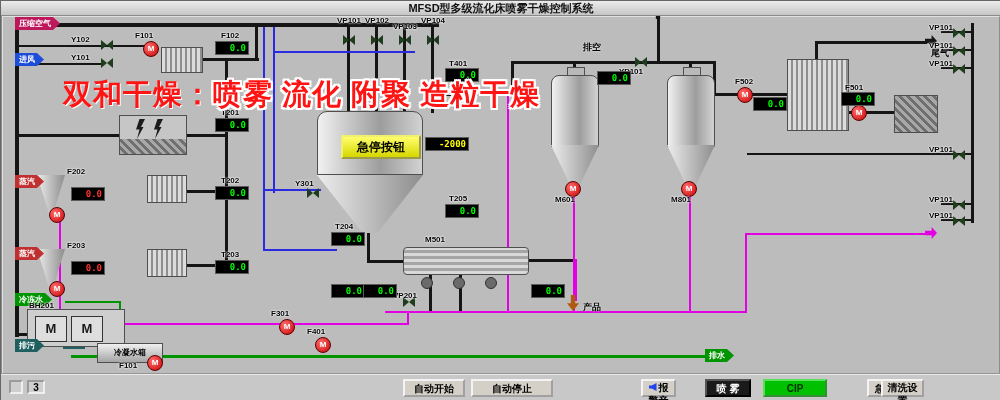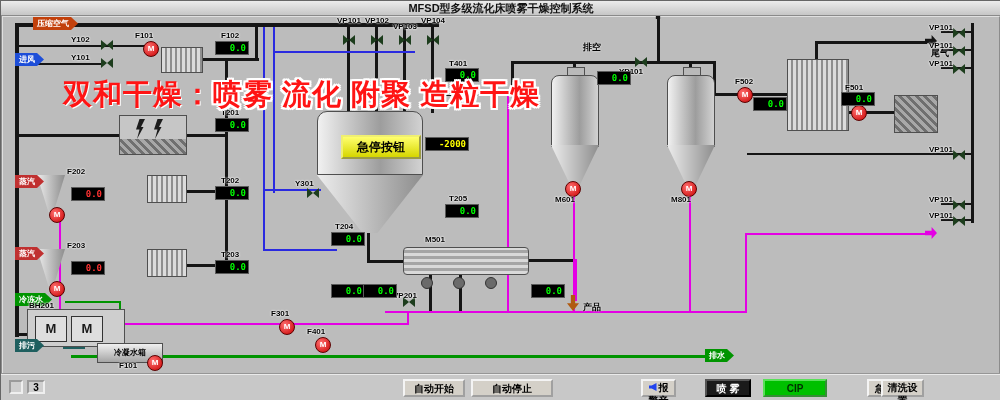--- a/index.html
+++ b/index.html
@@ -183,21 +183,21 @@
   <div class="cone" style="left:550px;top:144px;width:48px;height:42px"></div>
   <div class="cap" style="left:682px;top:66px;width:16px;height:9px"></div>
   <div class="eq vessel" style="left:666px;top:74px;width:48px;height:72px;border-radius:8px 8px 0 0"></div>
   <div class="cone" style="left:666px;top:144px;width:48px;height:42px"></div>
 
   <div class="eq striped" style="left:786px;top:58px;width:62px;height:72px"></div>
   <div class="eq hatch" style="left:893px;top:94px;width:44px;height:38px"></div>
 
   <button class="estop">急停按钮</button>
 
-  <div class="inlet" style="left:32px;top:16px;background:#c2410c">压缩空气</div>
+  <div class="inlet" style="left:14px;top:16px;background:#be185d">压缩空气</div>
   <div class="inlet" style="left:14px;top:52px;background:#1d4ed8">进风</div>
   <div class="inlet" style="left:14px;top:174px;background:#c03030">蒸汽</div>
   <div class="inlet" style="left:14px;top:246px;background:#c03030">蒸汽</div>
   <div class="inlet" style="left:14px;top:292px;background:#009400">冷冻水</div>
   <div class="inlet" style="left:14px;top:338px;background:#1f5f5f">排污</div>
 
   <div class="arrow a-up" style="left:651px;top:6px"></div>
   <span class="otag" style="left:582px;top:40px">排空</span>
   <div class="arrow a-right" style="left:924px;top:34px"></div>
   <span class="otag" style="left:930px;top:46px">尾气</span>

